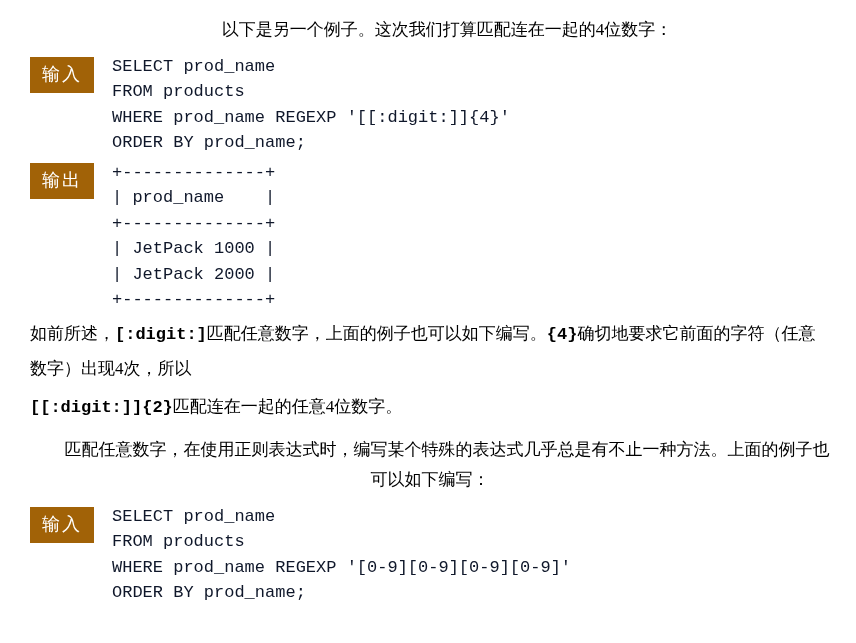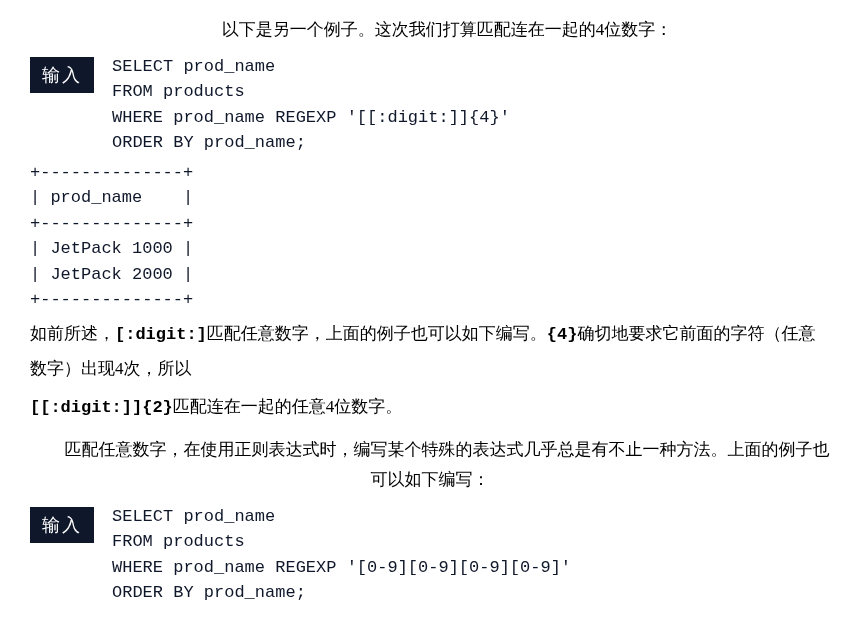--- a/index.html
+++ b/index.html
@@ -18,23 +18,23 @@
     .indent {
       text-indent: 2em;
       text-align: center;
     }
     .block-row {
       display: flex;
       align-items: flex-start;
       margin: 4px 0;
     }
     .label {
-      background: #0f172a;
+      background: #a16207;
       color: #fff;
-      font-family: Liberation Sans, sans-serif;
+      font-family: Liberation Mono, monospace;
       font-size: 18px;
       padding: 2px 12px;
       margin-right: 18px;
       margin-top: 3px;
       flex-shrink: 0;
       letter-spacing: 2px;
     }
     .code {
       font-family: "Courier New", Consolas, monospace;
       font-size: 17px;
@@ -66,20 +66,21 @@
 
 <div class="block-row">
   <div class="label">输入</div>
   <div class="code">SELECT prod_name
 FROM products
 WHERE prod_name REGEXP '[[:digit:]]{4}'
 ORDER BY prod_name;</div>
 </div>
 
 <div class="block-row">
+  <div class="label">输出</div>
   <div class="code">+--------------+
 | prod_name    |
 +--------------+
 | JetPack 1000 |
 | JetPack 2000 |
 +--------------+</div>
 </div>
 
 <div class="block-row">
   <div class="analysis-text">

